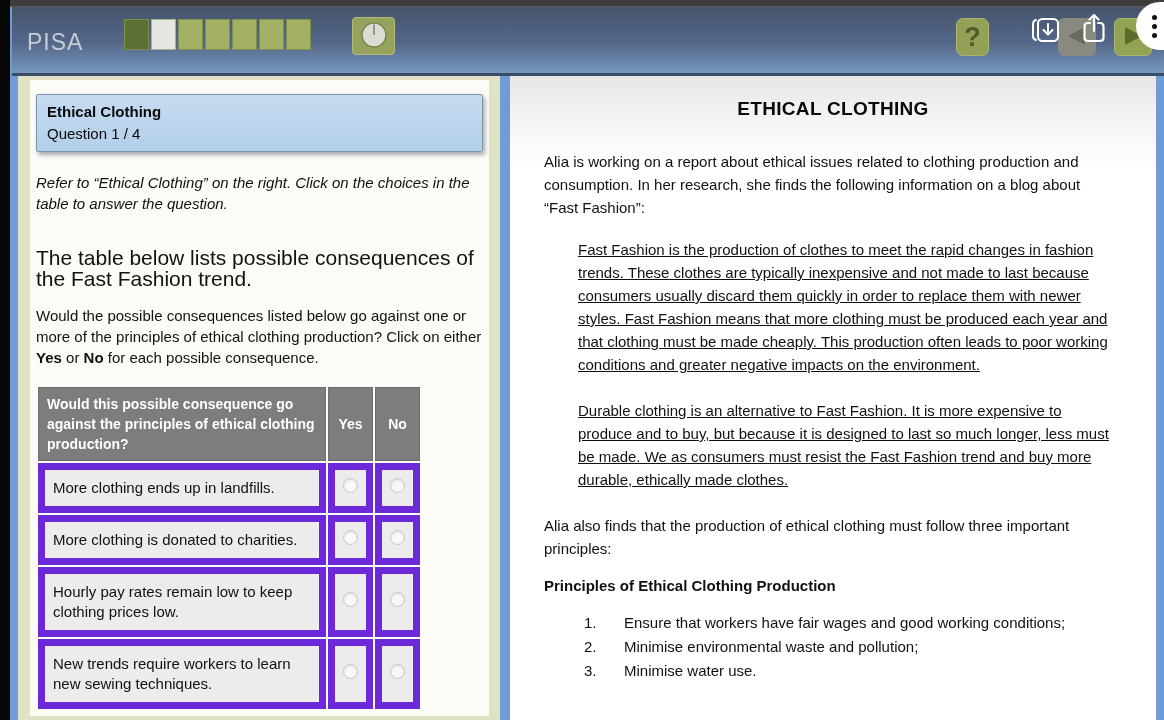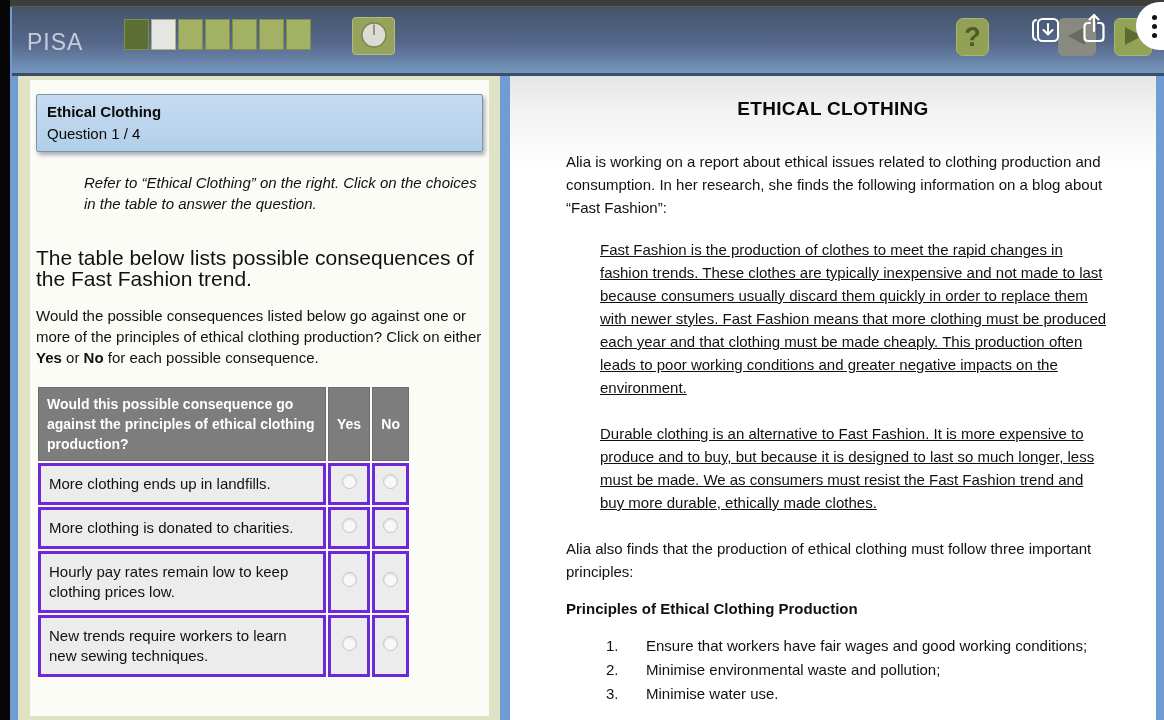--- a/index.html
+++ b/index.html
@@ -60,50 +60,50 @@
     background:#e0e3c3; padding:12px 11px 12px 12px; z-index:5;
   }
   .left-inner { width:100%; height:100%; background:#fcfcf7; padding:14px 6px 0 6px; color:#111; }
   .q-header {
     height:58px; background:linear-gradient(180deg,#c6dbf1,#b2cfe9);
     border:1px solid #7e92a8; border-radius:2px; padding:8px 10px;
     box-shadow:2px 3px 4px rgba(60,70,95,.45);
   }
   .q-title { font-size:15px; font-weight:bold; color:#0a0a0a; }
   .q-sub   { font-size:15px; margin-top:5px; color:#0a0a0a; }
-  .instruction { margin-top:20px; font-style:italic; font-size:15px; line-height:21px;margin-left:48px; }
+  .instruction { margin-top:20px; font-style:italic; font-size:15px; line-height:21px; }
   .intro  { margin-top:33px; font-size:21px; line-height:21px; }
   .prompt { margin-top:16px; font-size:15px; line-height:21px; }
 
   table.choices { margin-top:17px; border-collapse:separate; border-spacing:2px; }
   table.choices th {
     background:#7d7d7d; border:1px solid #6e6e6e; color:#fff;
     font-size:14px; font-weight:bold; line-height:20px; padding:6px 8px;
   }
   th.q-col { width:288px; text-align:left; }
   th.yn-col { width:36px; text-align:center; }
   table.choices td {
-    background:#ececec; border:3px solid #6d28d9;
+    background:#ececec; border:7px solid #6d28d9;
     font-size:15px; line-height:20px; padding:8px 8px; color:#111;
   }
   td.choice { text-align:center; vertical-align:middle; cursor:pointer; }
   .radio {
     display:inline-block; width:15px; height:15px; border-radius:50%;
     background:#f8f8f8; border:1px solid #c6c6c6;
     box-shadow:inset 0 1px 2px rgba(0,0,0,.12);
   }
 
   
   .right-panel {
     position:absolute; left:510px; top:68px; width:646px; height:652px;
     background:linear-gradient(180deg,#e2e2e2 0px,#f3f3f3 45px,#ffffff 100px);
     color:#111; z-index:5;
   }
   .rp-title { padding-top:30px; text-align:center; font-size:19px; font-weight:bold; letter-spacing:.3px; margin-bottom:30px; color:#0a0a0a; }
-  .rp-body { padding:0 46px 0 56px; font-size:15px; line-height:23px; }
+  .rp-body { padding:0 46px 0 34px; font-size:15px; line-height:23px; }
   .rp-body p { margin:0 0 14px 0; }
   .bq { margin:19px 0 23px 34px;text-decoration:underline; }
   .principles-heading { font-weight:bold; margin:21px 0 14px 0; }
   .oli { display:flex; margin-left:40px; line-height:24px; }
   .oli .num { width:40px; }
 </style>
 </head>
 <body>
 
 <div class="screen">

